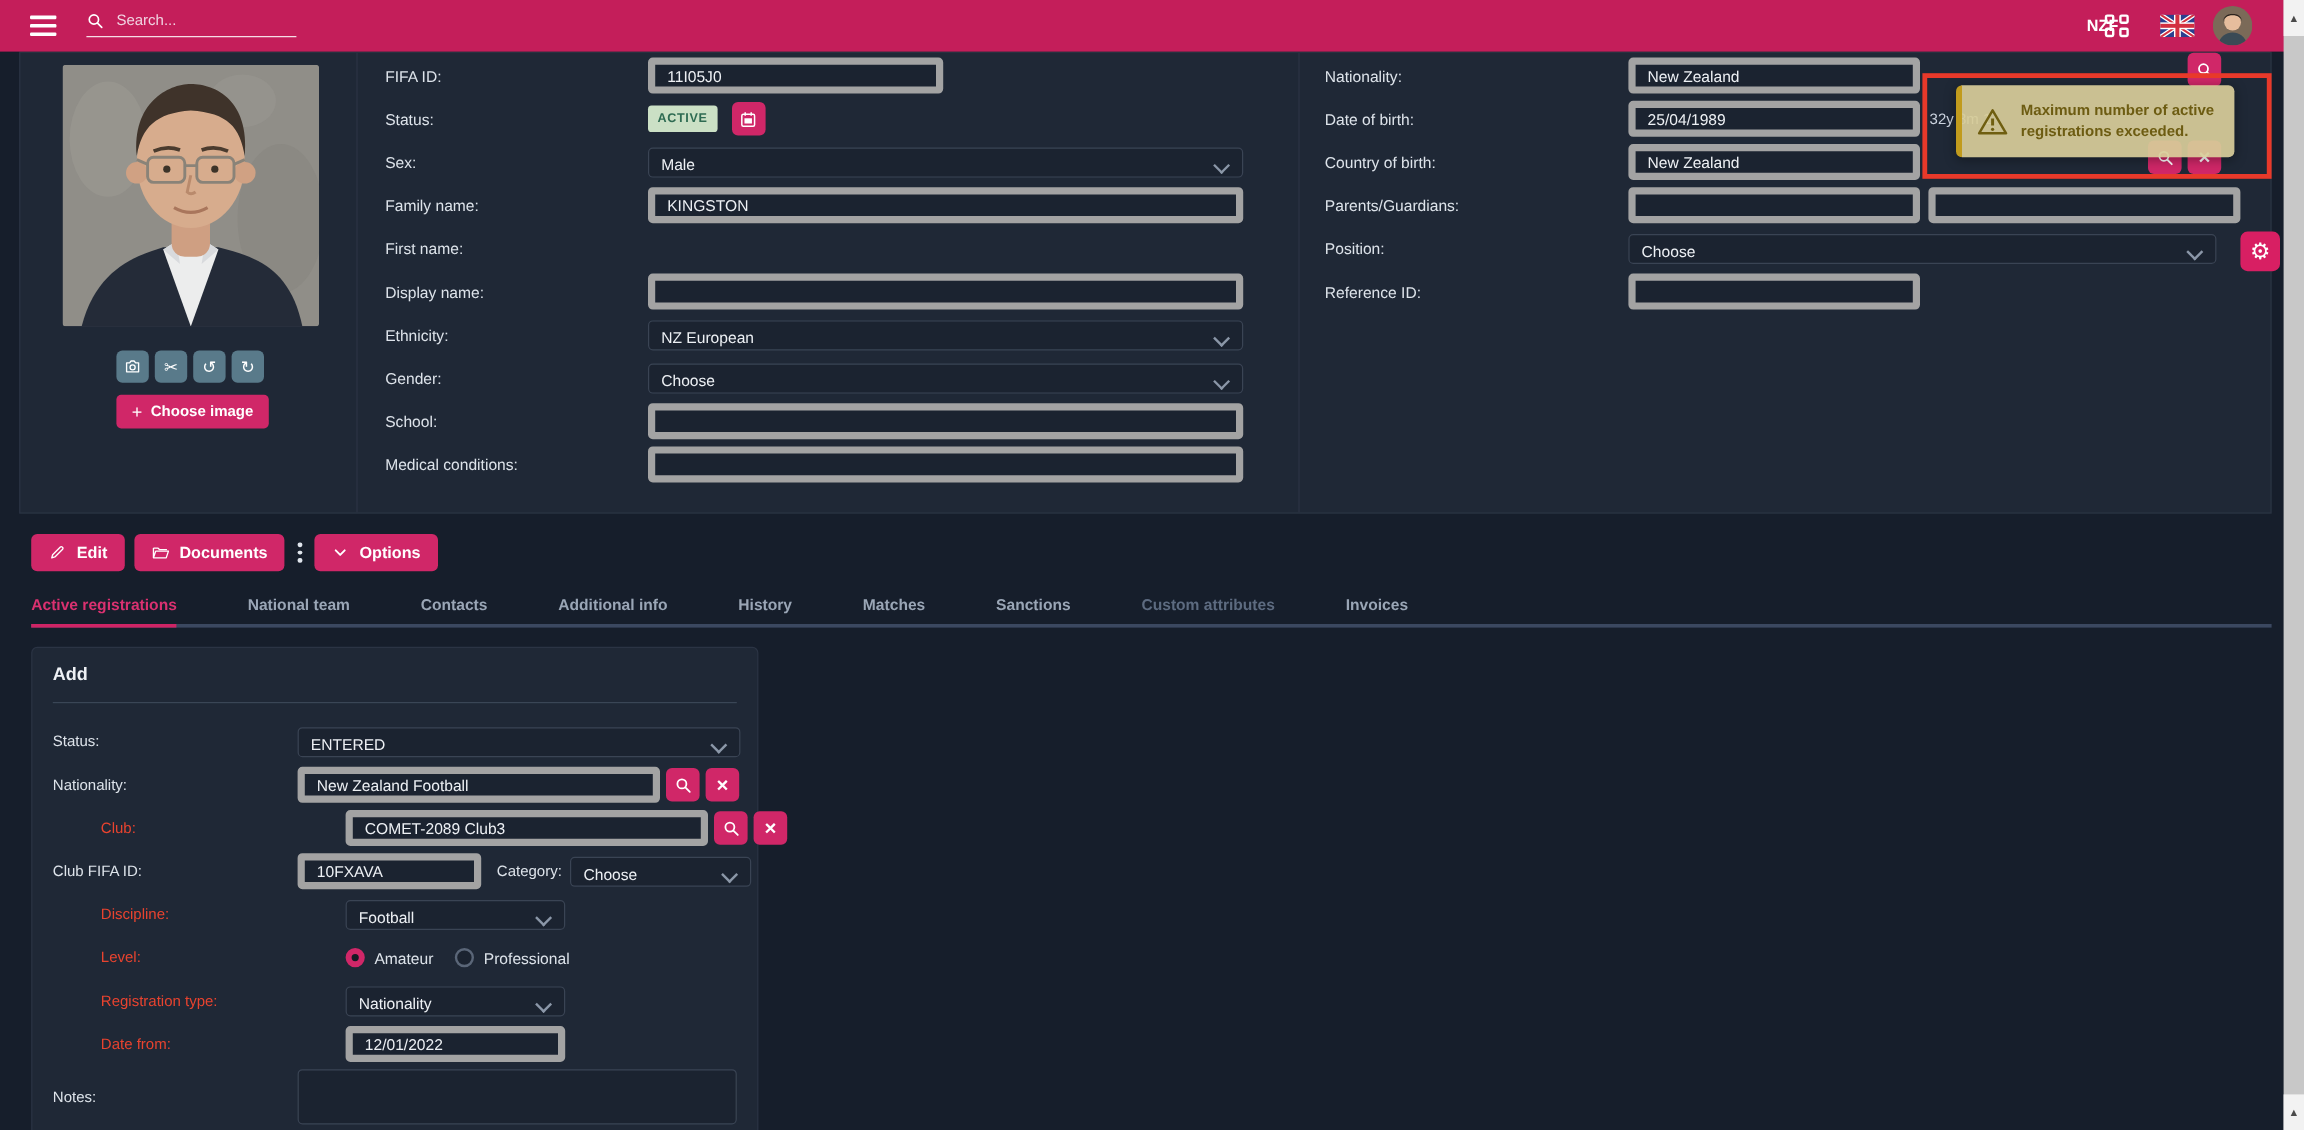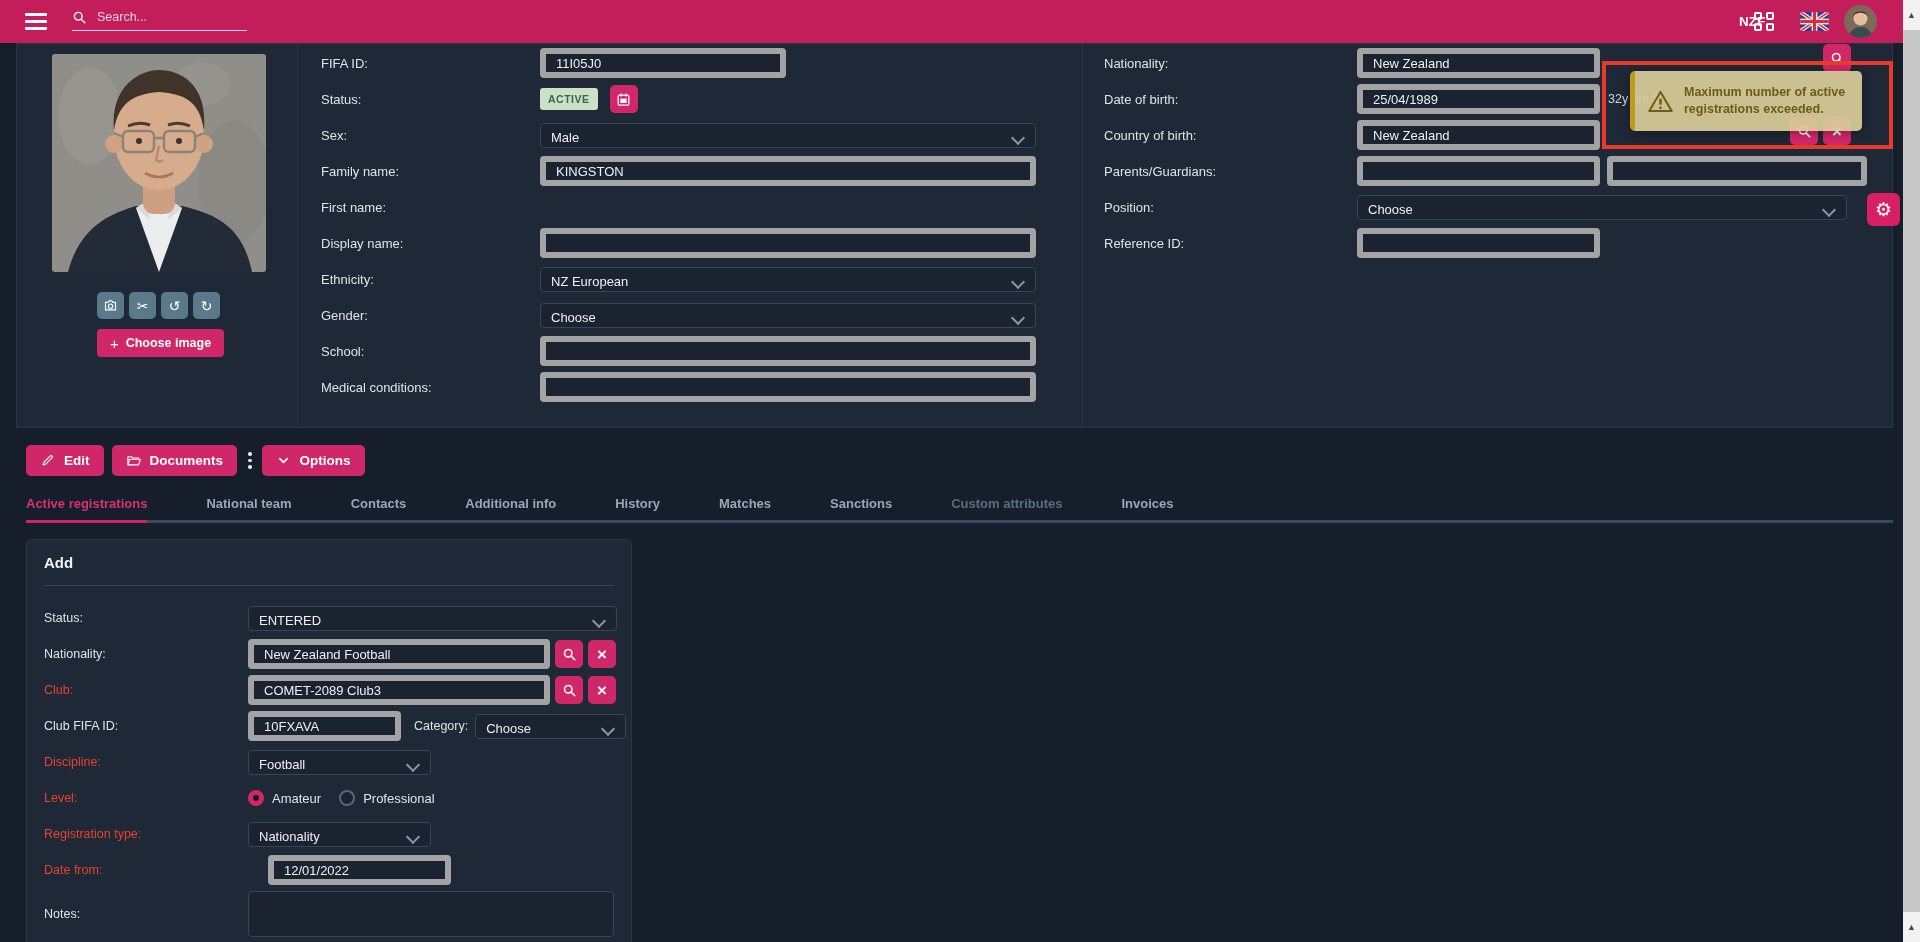--- a/index.html
+++ b/index.html
@@ -42,21 +42,21 @@
   .tool-btn svg{width:15px;height:15px;}
   .choose-btn{position:absolute;left:80px;top:285px;width:127px;height:28px;background:#d02768;color:#fff;border:none;
               border-radius:4px;font-size:12.5px;font-weight:bold;display:flex;align-items:center;justify-content:center;
               gap:7px;cursor:pointer;font-family:inherit;}
   .choose-btn .plus{font-size:15px;font-weight:normal;}
 
   
   .frow{display:flex;align-items:center;height:30px;margin-bottom:6px;}
   .frow.tall{height:46px;}
   .flabel{font-size:13px;color:#dde3ea;box-sizing:border-box;flex:none;}
-  .flabel.req{color:#e8432f;}
+  .flabel.req{color:#e8432f;margin-left:40px;}
   .mid-col .flabel{width:243px;padding-left:24px;}
   .right-col .flabel{width:274px;padding-left:21px;}
   .addfields .flabel{width:204px;font-size:12.5px;}
   .flabel2{font-size:12.5px;color:#dde3ea;margin-left:13px;flex:none;}
   .inp{height:30px;background:#1b2330;border:6px solid #a3a3a3;border-radius:4px;color:#edf0f4;font-size:13px;
        padding:0 10px;box-sizing:border-box;font-family:inherit;outline:none;flex:none;}
   .sel{position:relative;height:25px;background:#1b2330;border:1px solid #3a4454;border-radius:4px;color:#edf0f4;
        font-size:13px;line-height:28px;padding:0 26px 0 10px;box-sizing:border-box;cursor:pointer;flex:none;}
   .sel .chev{position:absolute;right:12px;top:9px;width:8px;height:8px;border-left:2px solid #8b97a8;
              border-bottom:2px solid #8b97a8;transform:rotate(-45deg);}
@@ -415,21 +415,21 @@
             <span class="radio"></span>
             <span class="radio-label">Professional</span>
           </span>
         </div>
         <div class="frow">
           <label class="flabel req">Registration type:</label>
           <div class="sel" style="width: 183px;"><span class="sel-val">Nationality</span><span class="chev"></span></div>
         </div>
         <div class="frow">
           <label class="flabel req">Date from:</label>
-          <input class="inp" value="12/01/2022" style="width: 183px; margin-left: 20px;">
+          <input class="inp" value="12/01/2022" style="width: 183px;">
         </div>
         <div class="frow tall">
           <label class="flabel">Notes:</label>
           <textarea class="tarea" style="width: 369px;"></textarea>
         </div>
       </div>
   </div>
 
   <div class="scrollbar">
     <div class="scroll-btn" id="scroll-up">

